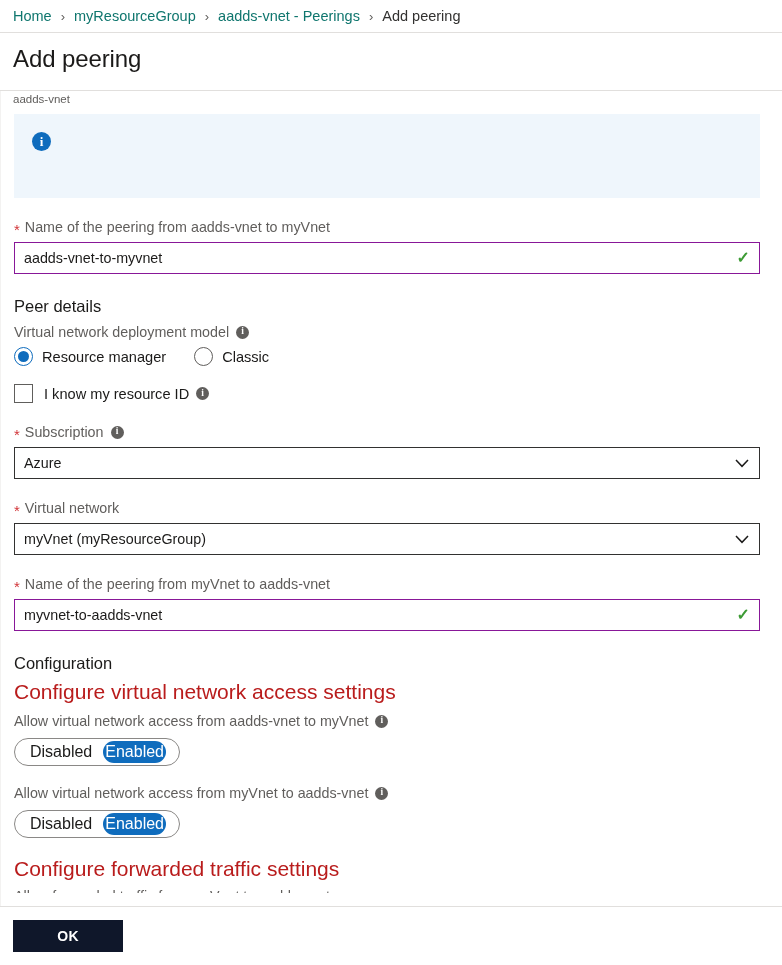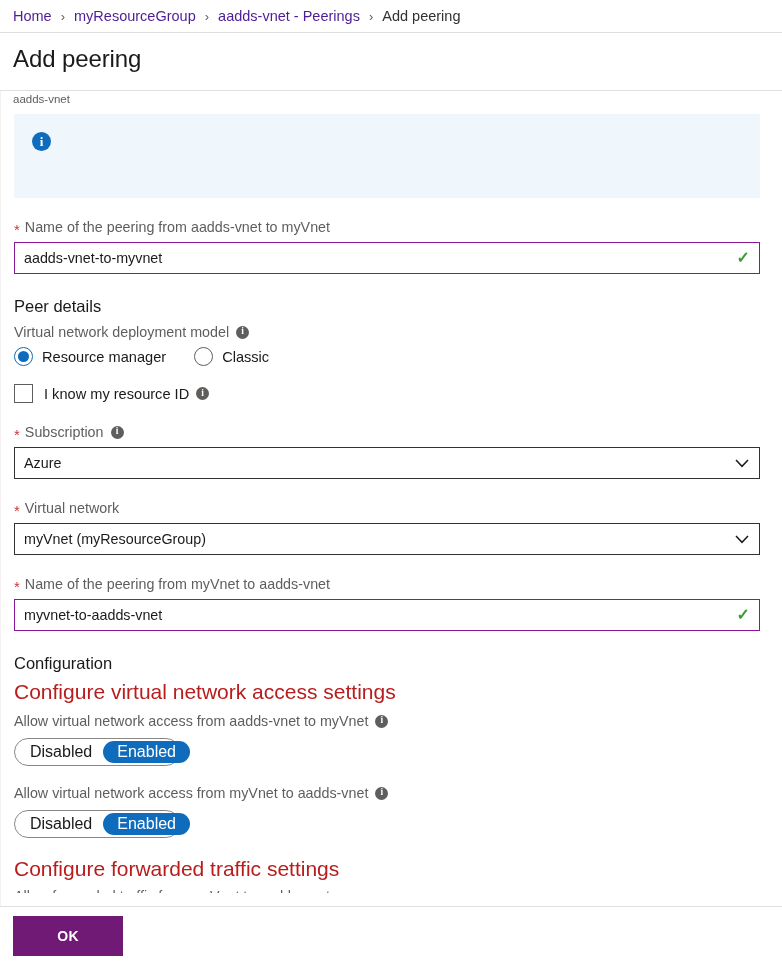--- a/index.html
+++ b/index.html
@@ -20,21 +20,21 @@
   .breadcrumb-bar {
     height: 33px;
     border-bottom: 1px solid #e1dfdd;
     display: flex;
     align-items: center;
     padding-left: 13px;
     background: #fff;
   }
   .crumb {
     font-size: 14.5px;
-    color: #4c1d95;
+    color: #0f766e;
     white-space: nowrap;
   }
   .crumb.current { color: #323130; }
   .crumb-sep {
     color: #605e5c;
     font-size: 13px;
     margin: 0 9px;
     line-height: 1;
   }
 
@@ -274,21 +274,21 @@
     height: 22px;
     display: flex;
     align-items: center;
     justify-content: center;
     font-size: 16px;
     padding: 0 13px;
     color: #1b1a19;
     flex: 0 0 auto;
   }
   .toggle-seg.off { color: #1b1a19; padding: 0 11px 0 13px; }
-  .toggle-seg.on  { background: #0f6cbd; color: #ffffff; padding: 0 14px; }
+  .toggle-seg.on  { background: #0f6cbd; color: #ffffff; padding: 0 2px; }
 
   .label-text { display: inline-block; }
 
   
   .clipped-row {
     margin-top: 8px;
     font-size: 14.3px;
     color: #605e5c;
     line-height: 18px;
     height: 6px;
@@ -300,25 +300,25 @@
     position: absolute;
     left: 0; right: 0; bottom: 0;
     height: 59px;
     background: #fff;
     border-top: 1px solid #e1dfdd;
     display: flex;
     align-items: center;
     padding-left: 13px;
   }
   .ok-button {
-    background: #701a75;
+    background: #0f172a;
     color: #ffffff;
     border: none;
     width: 110px;
-    height: 40px;
+    height: 32px;
     font-size: 14px;
     font-weight: bold;
     font-family: "Liberation Sans", sans-serif;
     cursor: pointer;
     letter-spacing: 0.2px;
   }
 </style>
 </head>
 <body>
 

